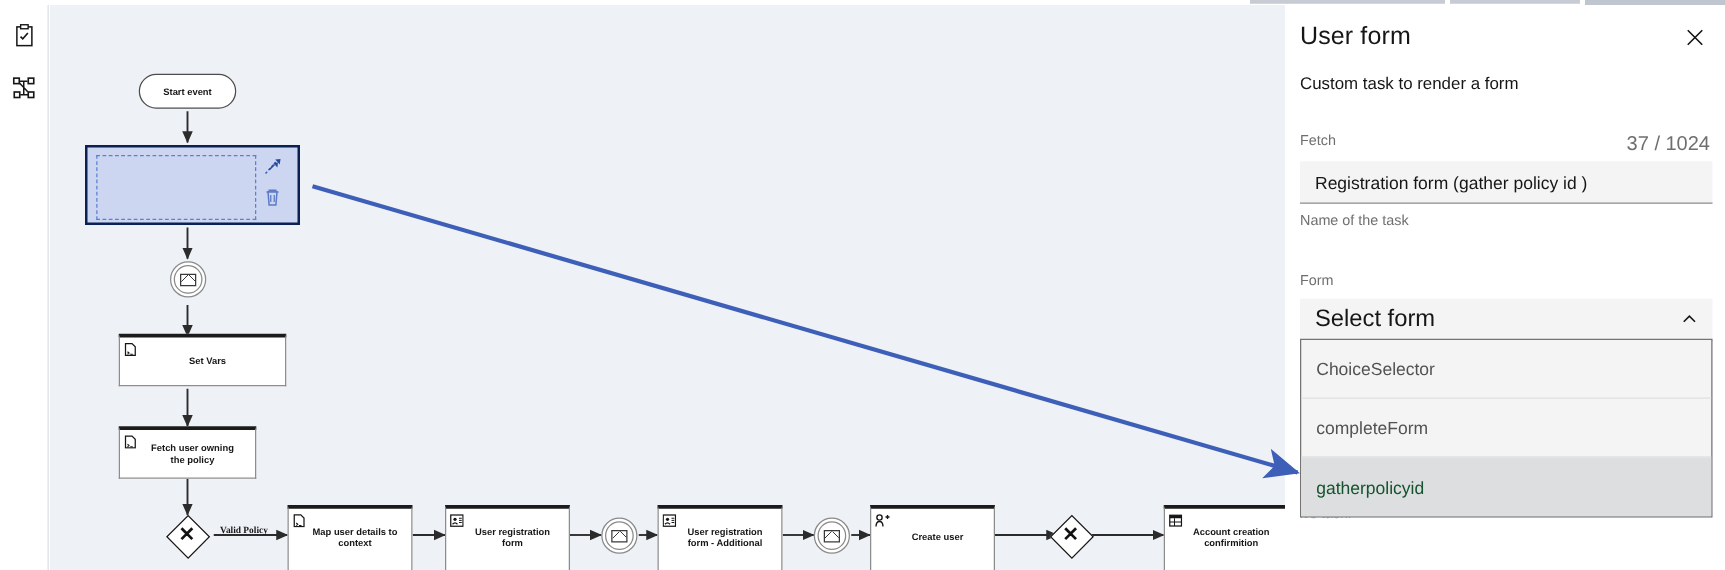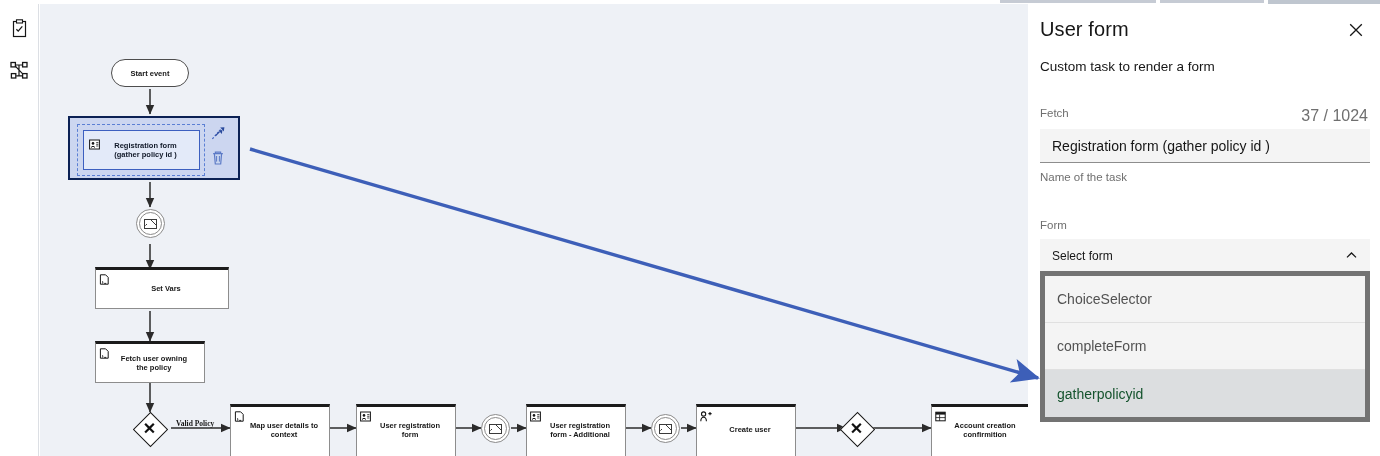--- a/index.html
+++ b/index.html
@@ -118,26 +118,26 @@
     background:#f4f4f4;border:none;border-bottom:1px solid #8d8d8d;
     font-size:14px;color:#161616;padding:0 12px;outline:none;
     font-family:"Liberation Sans",sans-serif;
   }
 
   .selectbox{
     position:absolute;left:12px;width:330px;height:34px;box-sizing:border-box;
     background:#f4f4f4;border:none;border-bottom:1px solid #8d8d8d;
     display:flex;align-items:center;padding:0 12px;cursor:pointer;
   }
-  .selectbox .sv{font-size:12px;color:#161616;flex:1;}
+  .selectbox .sv{font-size:19px;color:#161616;flex:1;}
   .selectbox .chev{width:14px;height:14px;display:flex;align-items:center;justify-content:center;}
 
   .dropdown{
     position:absolute;left:12px;width:330px;box-sizing:border-box;
-    background:#f4f4f4;border:5px solid #737373;z-index:20;
+    background:#f4f4f4;border:1px solid #737373;z-index:20;
   }
   .dropdown .opt{
     height:47px;box-sizing:border-box;display:flex;align-items:center;
     padding:0 12px;font-size:14px;color:#525252;cursor:pointer;
     border-bottom:1px solid #e0e0e0;
   }
   .dropdown .opt:last-child{border-bottom:none;}
   .dropdown .opt.hl{background:#dcdee0;color:#14532d;border-bottom:none;}
 
   .occluded{
@@ -201,32 +201,20 @@
         <path d="M826,424 L891,424"></path>
       </g>
     </svg>
 
     <div class="node startev" style="left:71px;top:55px;width:78px;height:28px;">
       <span>Start event</span>
     </div>
 
     <div class="selbox" style="left:28px;top:112px;width:172px;height:64px;">
       <div class="seldash" style="left:7px;top:6px;width:128px;height:52px;"></div>
-      <div class="selinner" style="left:13px;top:12px;width:117px;height:40px;">
-        <span class="ticon">
-          <svg width="11" height="11" viewBox="0 0 11 11">
-            <rect x="0.6" y="1" width="9.8" height="9" fill="#fff" stroke="#161616" stroke-width="1"></rect>
-            <circle cx="4" cy="4.4" r="1.3" fill="#161616"></circle>
-            <path d="M2 8.4 Q4 6 6 8.4" fill="none" stroke="#161616" stroke-width="1"></path>
-            <path d="M7.2 3.6 h2.2 M7.2 5.3 h2.2 M7.2 7 h2.2" stroke="#161616" stroke-width=".8"></path>
-          </svg>
-        </span>
-        <span style="white-space:pre-line;padding-left:8px;">Registration form
-(gather policy id )</span>
-      </div>
       <div class="tool" style="left:139px;top:7px;">
         <svg width="18" height="18" viewBox="0 0 18 18">
           <path d="M3.4 13.8 L11.6 4.6" stroke="#3c5fc0" stroke-width="1.2" stroke-dasharray="2 1.6" fill="none"></path>
           <path d="M11.2 2.6 L15.4 2.2 L14.8 6.6 z" fill="#2a4a9c"></path>
           <path d="M6.6 10.6 L10.6 6.6" stroke="#2a4a9c" stroke-width="1.3" fill="none"></path>
           <path d="M9.6 5.4 L13.4 5 L12.9 8.9 z" fill="#2a4a9c"></path>
         </svg>
       </div>
       <div class="tool" style="left:139px;top:31px;">
         <svg width="18" height="18" viewBox="0 0 18 18">

